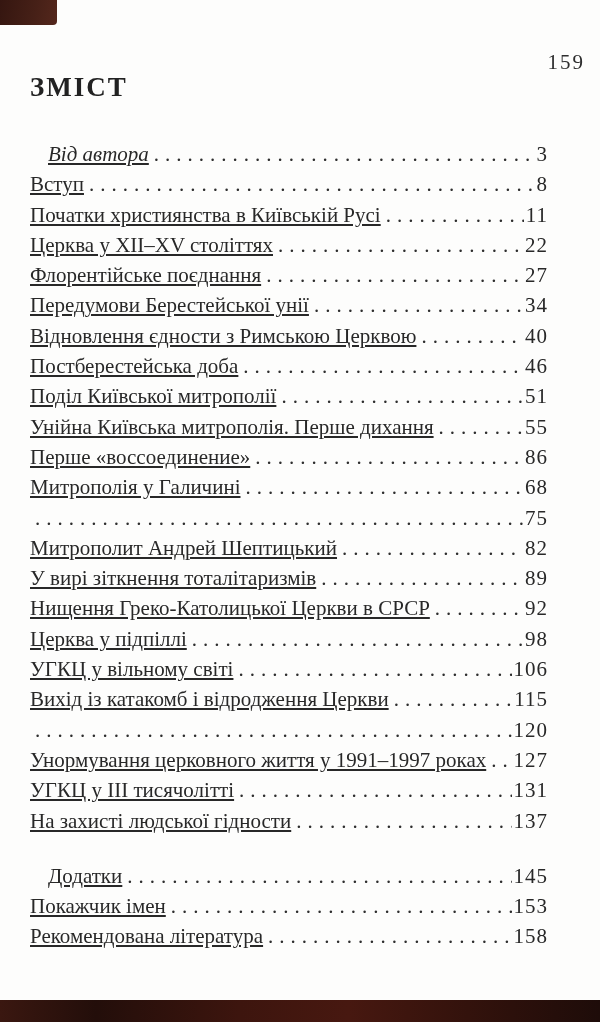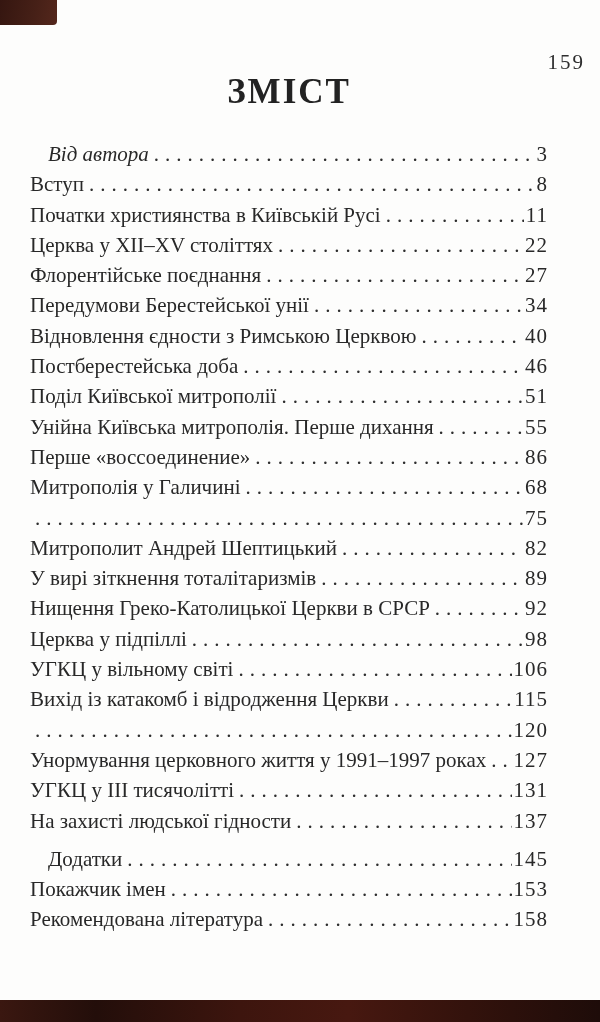--- a/index.html
+++ b/index.html
@@ -39,46 +39,46 @@
     letter-spacing: 2px;
     color: #2e2e2e;
     margin-top: 16px;
   }
 
   .title {
     position: absolute;
     top: 72px;
     left: 30px;
     width: 518px;
-    text-align: center;
-    font-size: 35px;
+    text-align: left;
+    font-size: 27px;
     font-weight: bold;
     letter-spacing: 2px;
     color: #222;
   }
 
   .toc {
     position: absolute;
     top: 142px;
     left: 30px;
     width: 518px;
   }
 
   .row {
     display: flex;
     align-items: baseline;
     height: 30.3px;
     font-size: 21px;
     color: #282828;
   }
   .row.indent { padding-left: 18px; }
-  .row.gap { margin-top: 8px; }
+  .row.gap { margin-top: 25px; }
   .row.italic .label { font-style: italic; }
 
-  .label { white-space: nowrap; }
+  .label { white-space: nowrap; text-decoration: underline; }
 
   .dots {
     flex: 1;
     overflow: hidden;
     white-space: nowrap;
     margin: 0 2px 0 5px;
     letter-spacing: 6px;
     color: #2e2e2e;
   }
   .dots::after {

